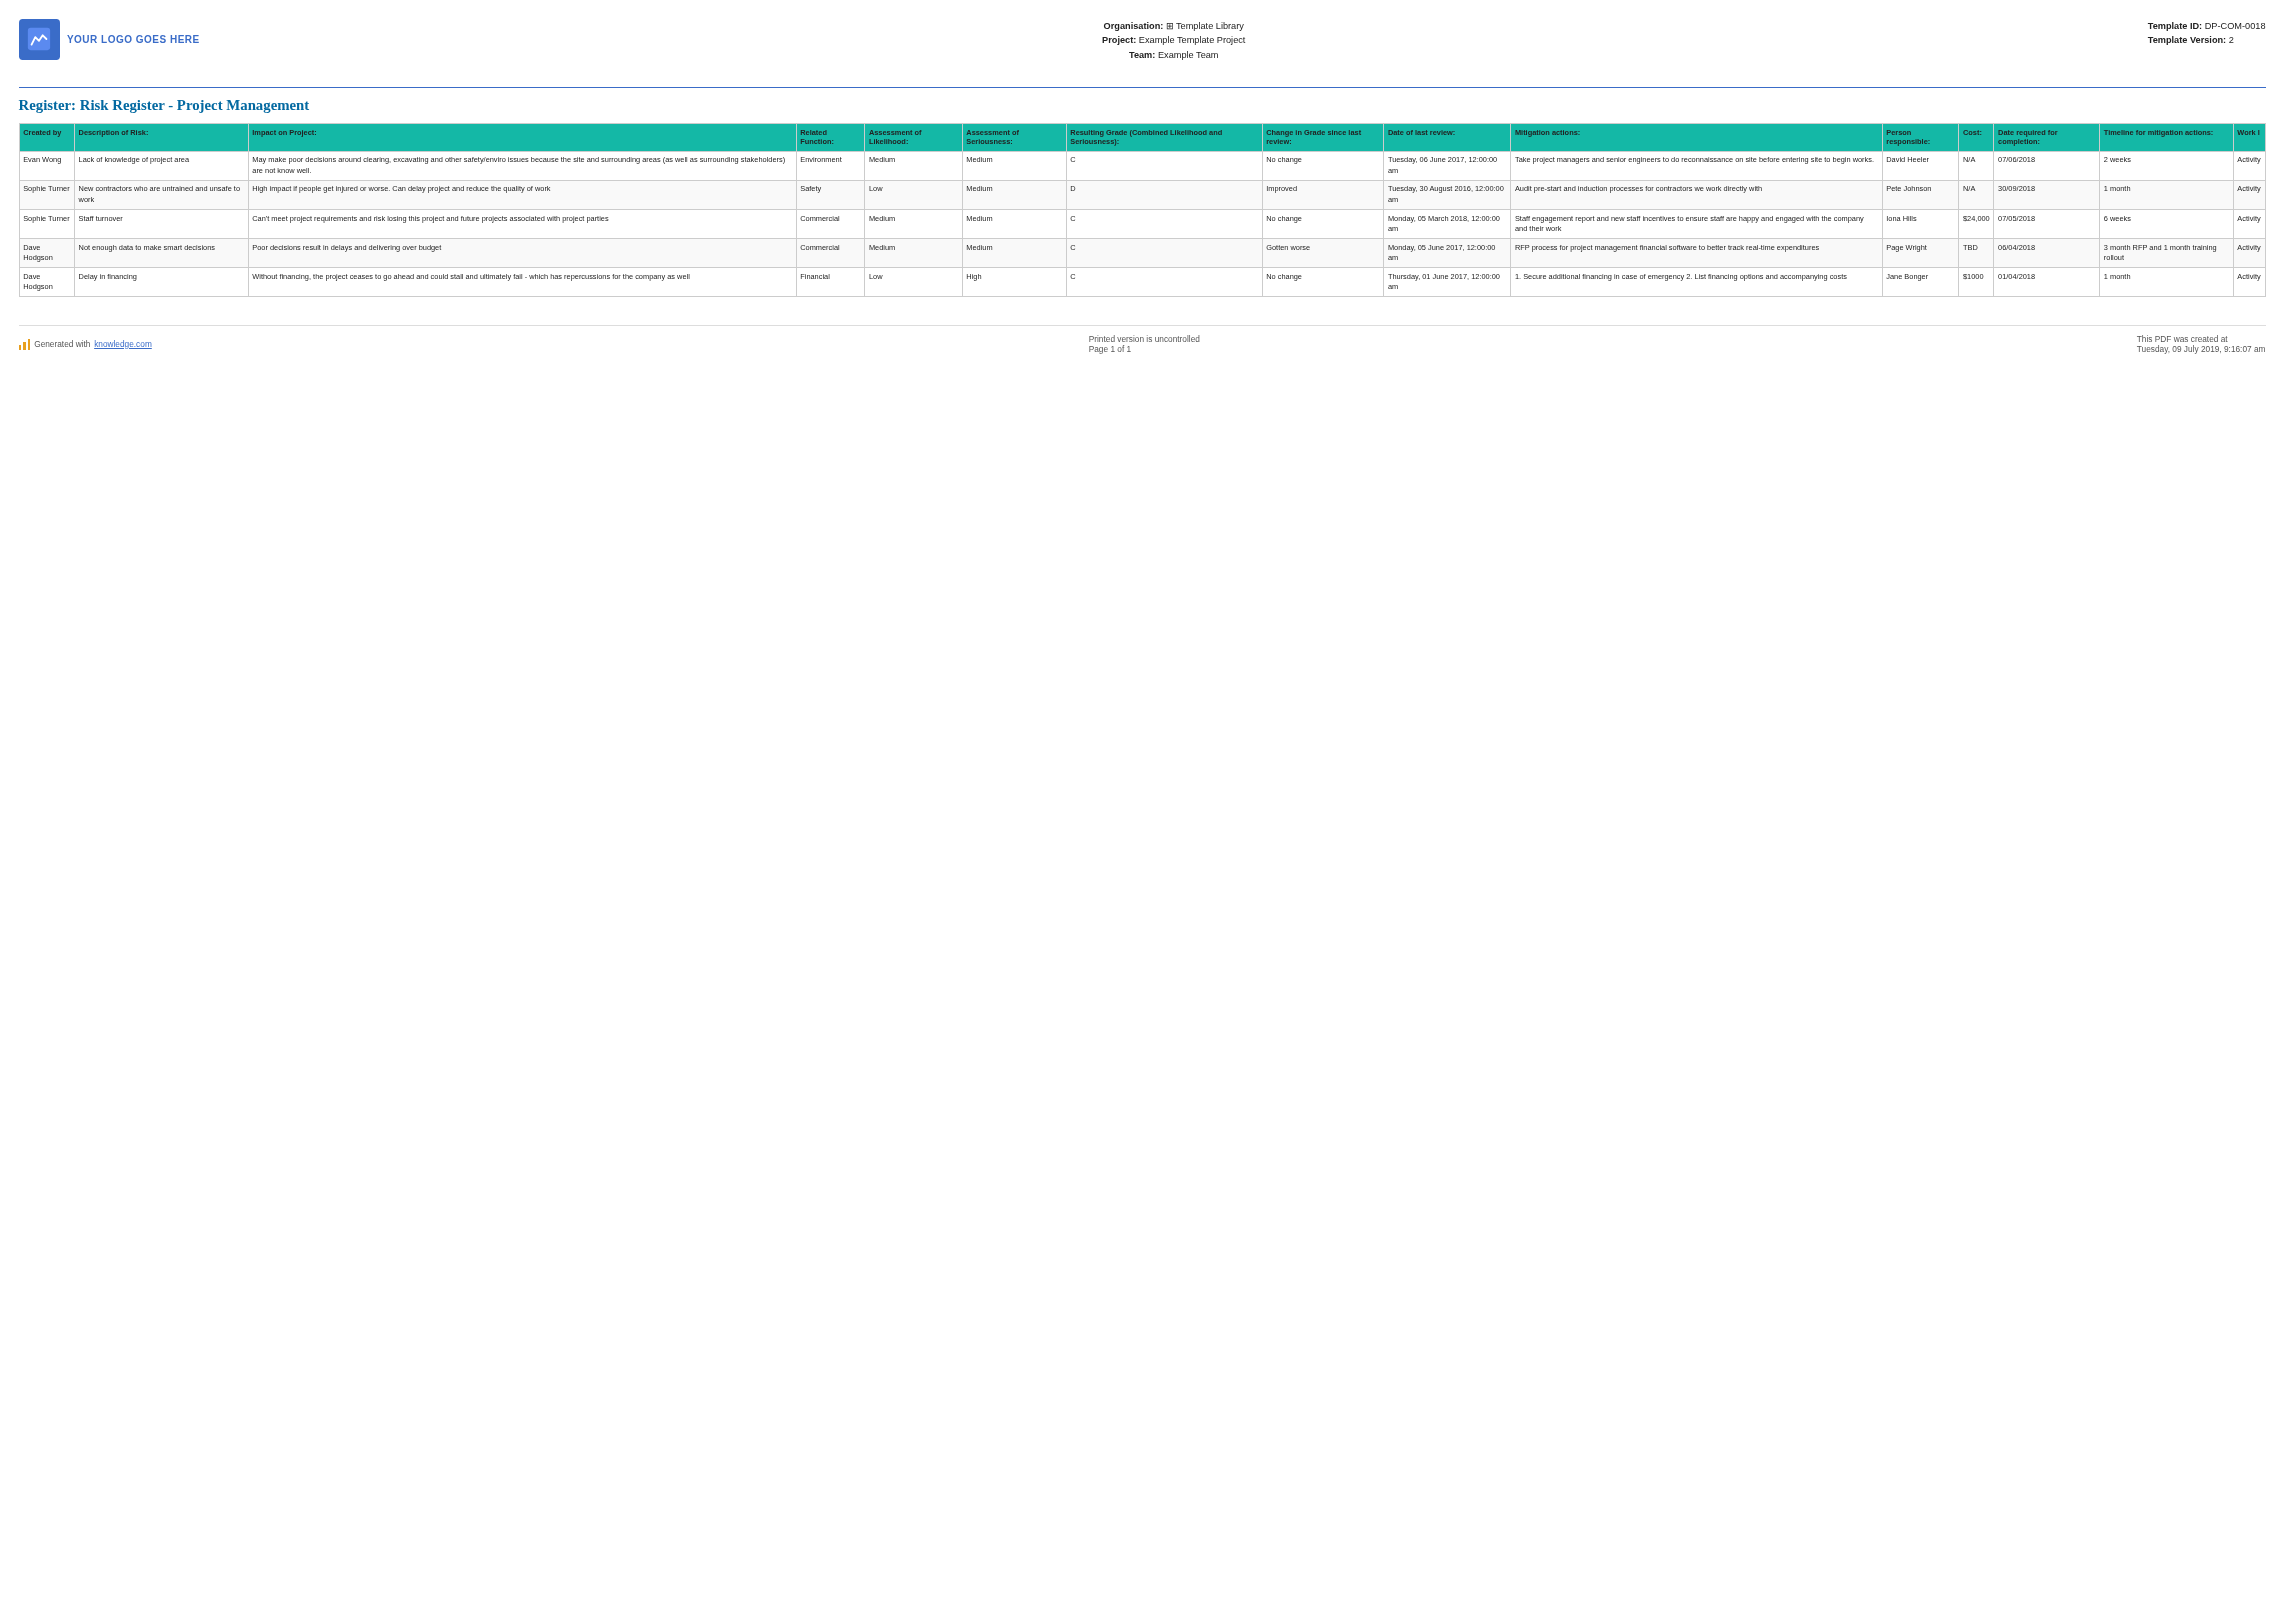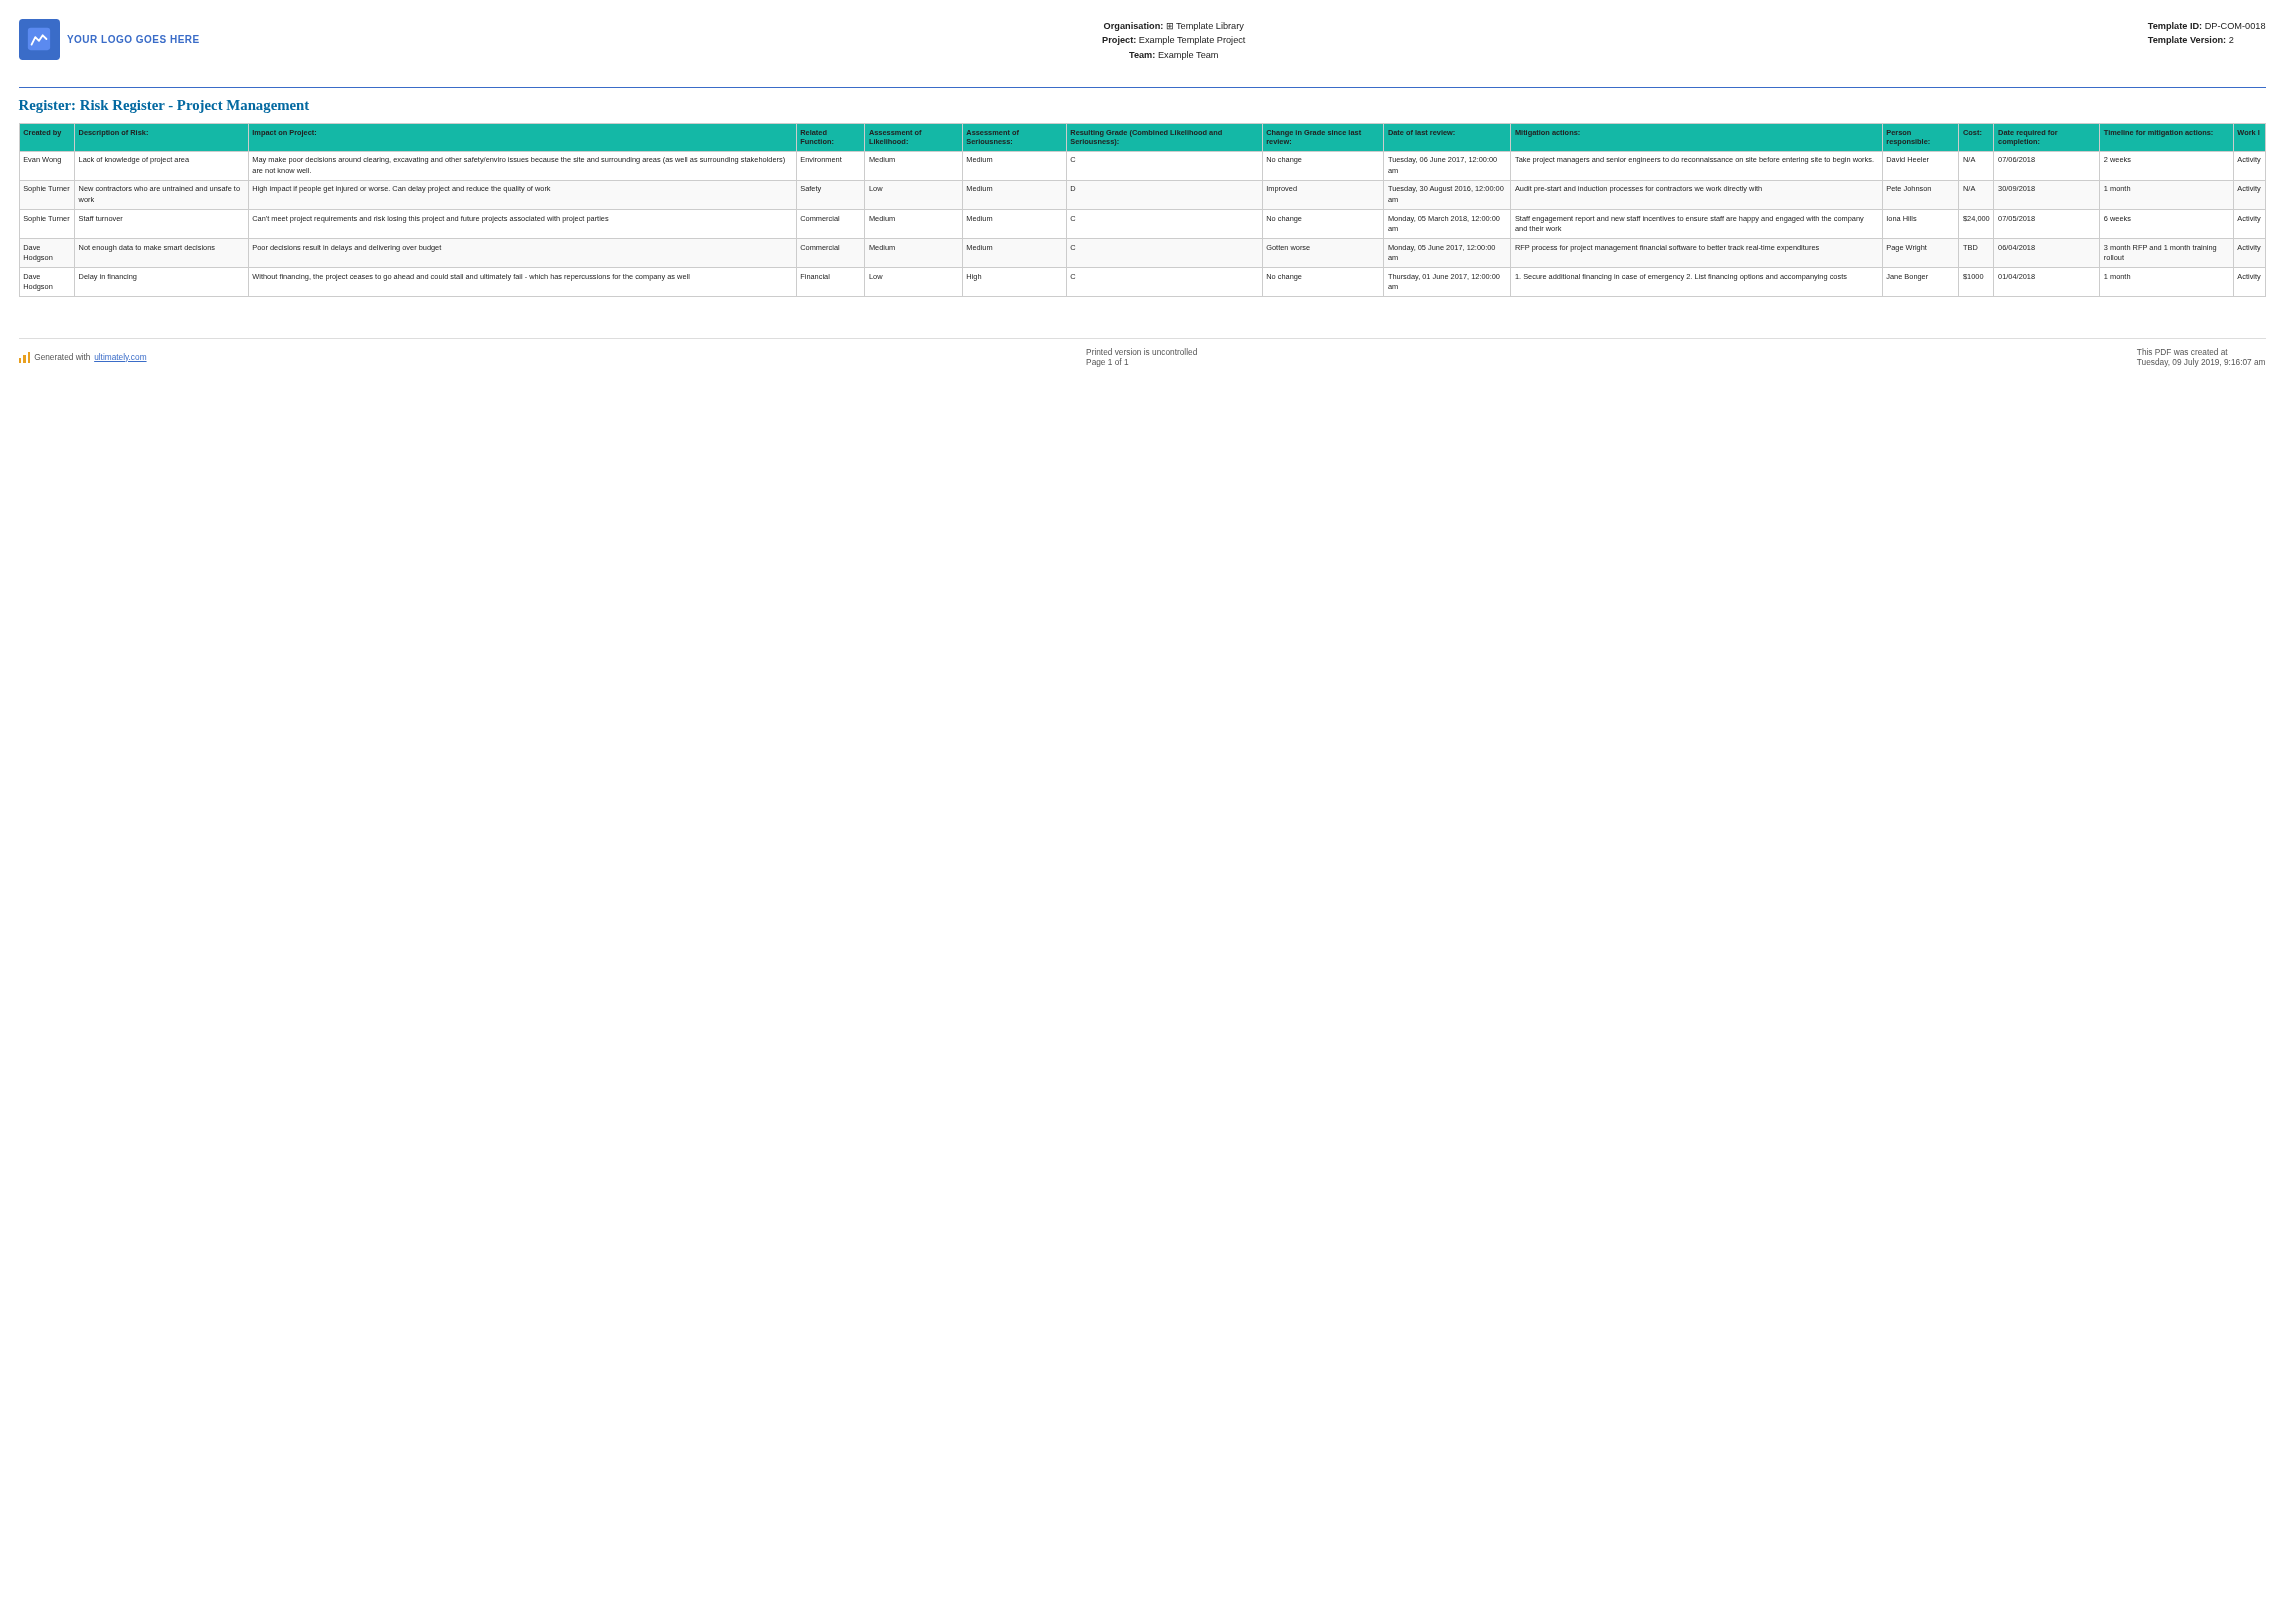--- a/index.html
+++ b/index.html
@@ -85,21 +85,21 @@
       border: 0.9px solid #ccc;
       padding: 3.7px 3.7px;
       font-size: 7.4px;
       line-height: 1.4;
       vertical-align: top;
     }
     tbody tr:nth-child(even) {
       background: #f9f9f9;
     }
     .footer {
-      margin-top: 41px;
+      margin-top: 28px;
       display: flex;
       justify-content: space-between;
       align-items: center;
       font-size: 8.3px;
       color: #555;
       padding-top: 7.4px;
       border-top: 0.9px solid #ddd;
     }
     .footer-left {
       display: flex;
@@ -261,21 +261,21 @@
 </table>
 
 <div class="footer">
   <div class="footer-left">
     <div class="footer-bar-icon">
       <span style="height:5.5px; background:#e8a020;"></span>
       <span style="height:8.3px; background:#e8a020;"></span>
       <span style="height:11px; background:#e8a020;"></span>
     </div>
     <span>Generated with </span>
-    <a class="dashpivot-link" href="#">ultimately.com</a>
+    <a class="dashpivot-link" href="#">knowledge.com</a>
   </div>
   <div>
     <div>Printed version is uncontrolled</div>
     <div>Page 1 of 1</div>
   </div>
   <div>
     <div>This PDF was created at</div>
     <div>Tuesday, 09 July 2019, 9:16:07 am</div>
   </div>
 </div>

